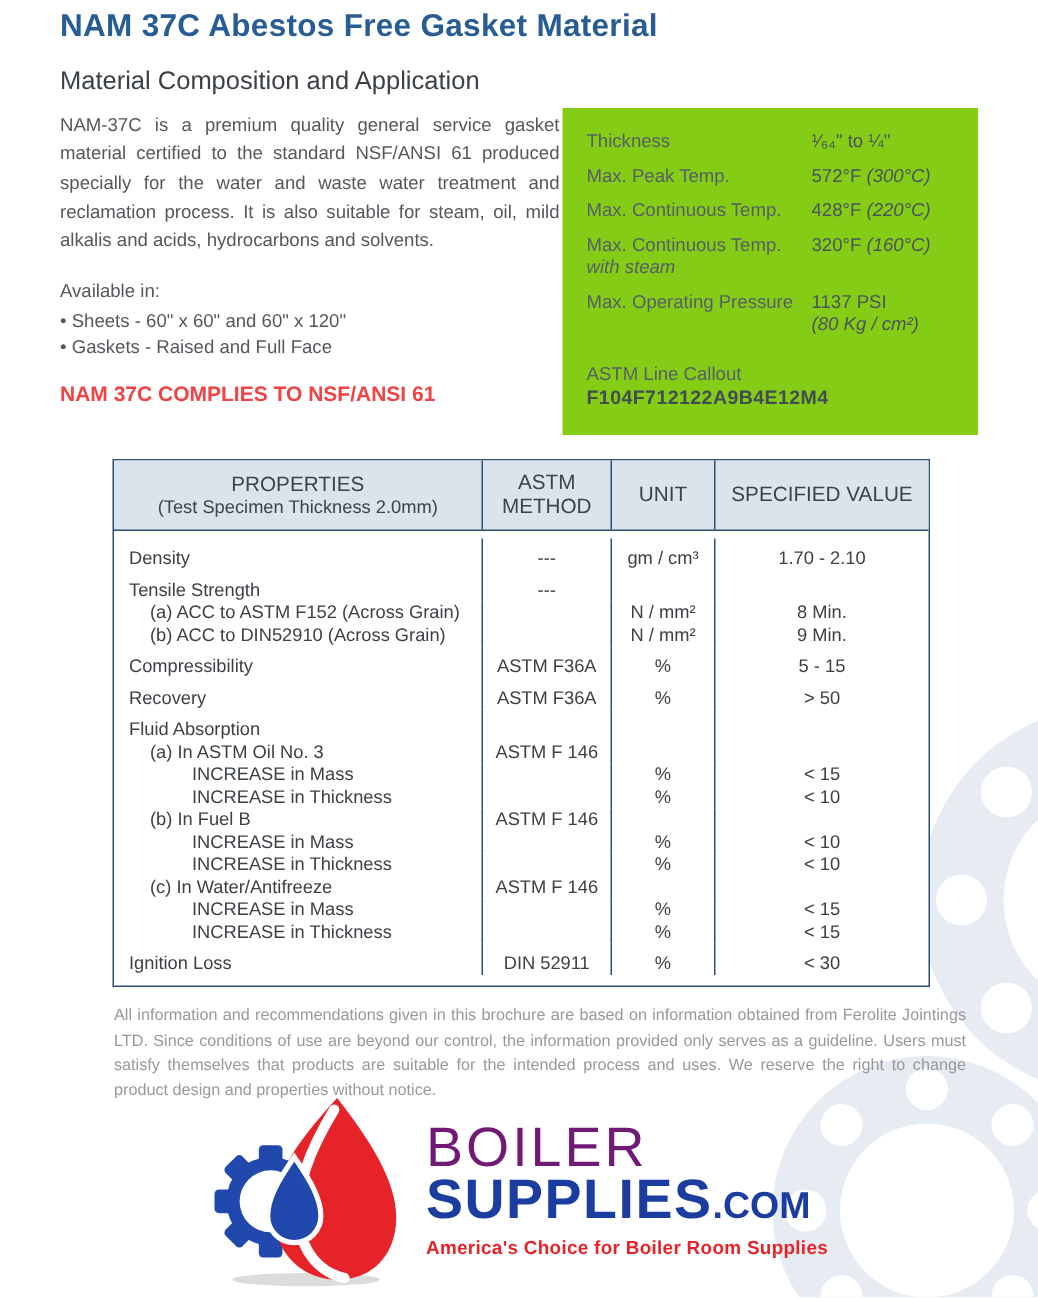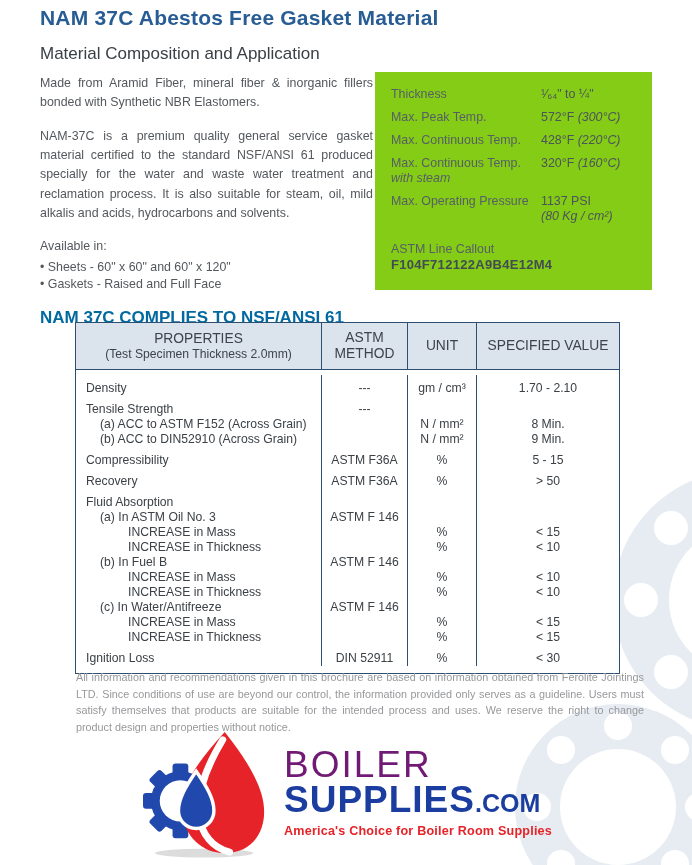--- a/index.html
+++ b/index.html
@@ -16,35 +16,35 @@
          color:#275c94;letter-spacing:.2px;}
   .section-heading{position:absolute;left:40px;top:44px;margin:0;font-size:17px;
          font-weight:500;color:#3a4045;}
 
   
   .left-col{position:absolute;left:40px;top:74px;width:333px;color:#54585d;
          font-size:12.4px;line-height:1.56;}
   .left-col p{margin:0 0 14px;text-align:justify;}
   .avail-heading{margin:0 0 2px !important;text-align:left !important;}
   .avail-item{line-height:17px;}
-  .complies{margin-top:12px;font-weight:bold;color:#0369a1;font-size:17px;}
+  .complies{margin-top:12px;font-weight:bold;color:#ef4444;font-size:14px;}
 
   
   .spec-box{position:absolute;left:375px;top:72px;width:277px;height:218px;
          background:#84cc16;box-sizing:border-box;padding:15px 16px 12px;
          color:#575f66;font-size:12.4px;}
   .spec-row{display:flex;margin-bottom:8px;line-height:15px;}
   .spec-label{width:150px;flex:none;}
   .spec-value{flex:1;color:#4c545b;}
   .spec-box i{font-style:italic;}
   .callout{margin-top:17px;line-height:16px;}
   .callout-code{font-weight:bold;color:#434b53;font-size:13px;letter-spacing:.3px;}
 
   
-  .prop-table{position:absolute;left:75px;top:322px;width:545px;box-sizing:border-box;
+  .prop-table{position:absolute;left:75px;top:306px;width:545px;box-sizing:border-box;
          border:1px solid #2c4f71;background:#fff;color:#3c4146;font-size:12.2px;}
   .t-head{display:grid;grid-template-columns:246px 86px 69px 1fr;background:#dbe3ed;
          border-bottom:1px solid #2c4f71;}
   .th{min-height:46px;display:flex;flex-direction:column;justify-content:center;
          text-align:center;padding:2px 4px;box-sizing:border-box;color:#3d434a;}
   .th:not(:last-child){border-right:1px solid #2c4f71;}
   .th .l1{font-size:13.8px;line-height:16px;}
   .th .l2{font-size:12.2px;line-height:15px;}
   .t-body{display:grid;grid-template-columns:246px 86px 69px 1fr;padding:5px 0 7px;}
   .td{padding:0 4px;line-height:15px;min-height:15px;}
@@ -100,21 +100,20 @@
         <circle cx="58" cy="172" r="14"></circle>
       <circle cx="34" cy="115" r="14"></circle>
         <circle cx="58" cy="58" r="14"></circle>
     </g>
   </svg>
 
   <h1 class="title">NAM 37C Abestos Free Gasket Material</h1>
   <h2 class="section-heading">Material Composition and Application</h2>
 
   <div class="left-col">
-    <p>Made from Aramid Fiber, mineral fiber &amp; inorganic fillers bonded with Synthetic NBR Elastomers.</p>
     <p>NAM-37C is a premium quality general service gasket material certified to the standard NSF/ANSI 61 produced specially for the water and waste water treatment and reclamation process. It is also suitable for steam, oil, mild alkalis and acids, hydrocarbons and solvents.</p>
     <p class="avail-heading">Available in:</p>
     <div id="availList">
         <div class="avail-item">• Sheets - 60" x 60" and 60" x 120"</div>
         <div class="avail-item">• Gaskets - Raised and Full Face</div>
       </div>
     <div class="complies">NAM 37C COMPLIES TO NSF/ANSI 61</div>
   </div>
 
   <div class="spec-box">

